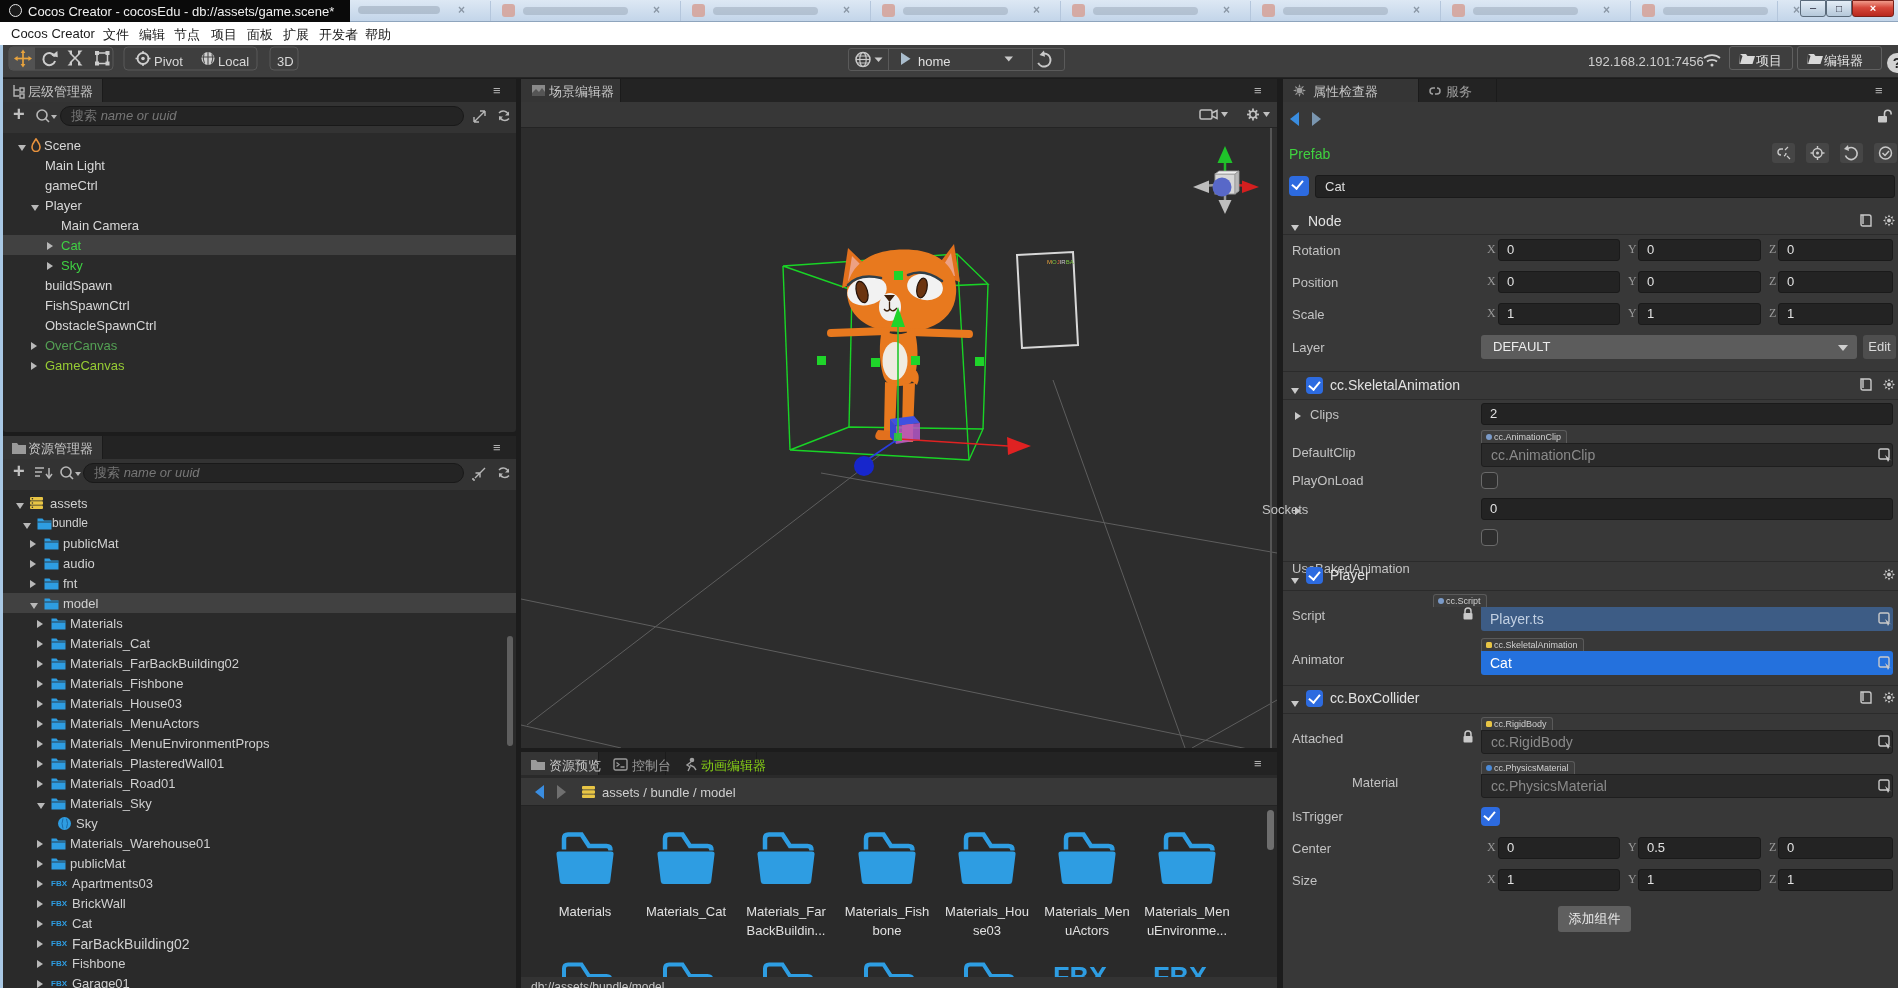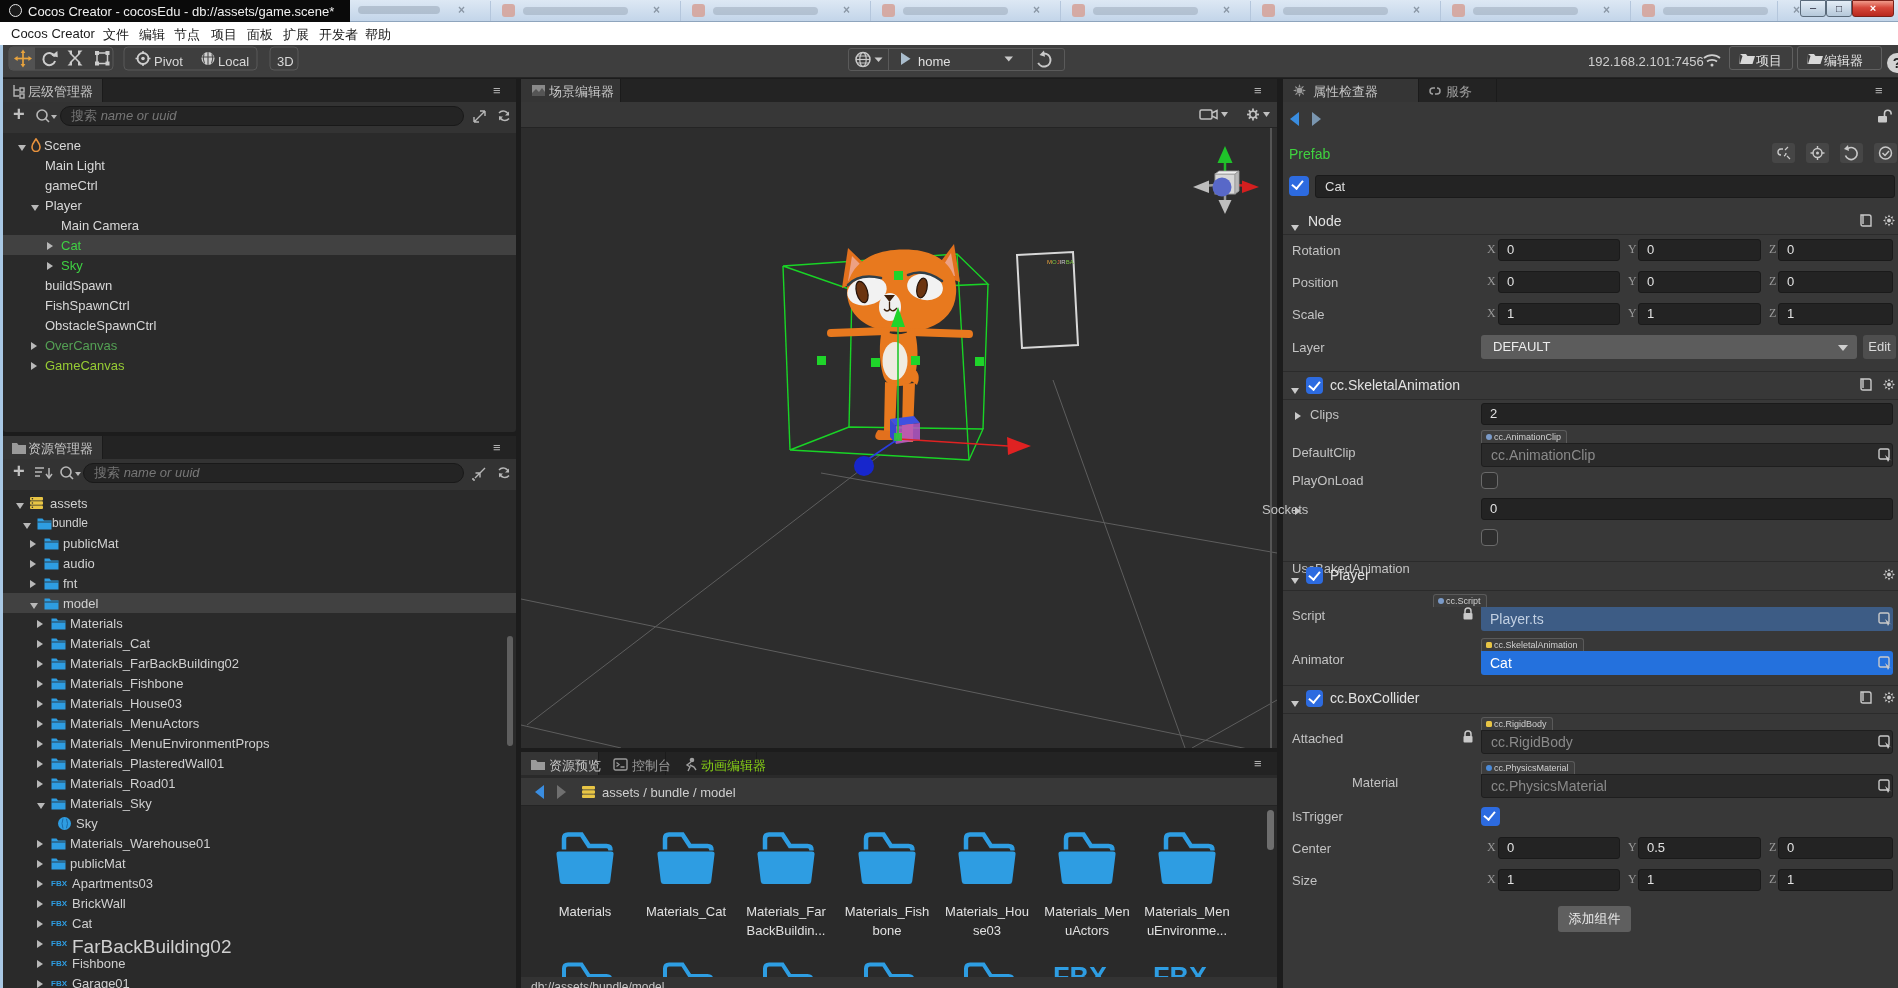--- a/index.html
+++ b/index.html
@@ -354,21 +354,21 @@
 <div class="a" style="left:51px;top:879px;font-size:8px;font-weight:bold;color:#2e9de2;letter-spacing:0">FBX</div>
 <div class="a tx" style="left:72px;top:876px;font-size:13px">Apartments03</div>
 <div class="a" style="left:37px;top:900px;width:0;height:0;border-top:4.5px solid transparent;border-bottom:4.5px solid transparent;border-left:6px solid #b8b8b8"></div>
 <div class="a" style="left:51px;top:899px;font-size:8px;font-weight:bold;color:#2e9de2;letter-spacing:0">FBX</div>
 <div class="a tx" style="left:72px;top:896px;font-size:13px">BrickWall</div>
 <div class="a" style="left:37px;top:920px;width:0;height:0;border-top:4.5px solid transparent;border-bottom:4.5px solid transparent;border-left:6px solid #b8b8b8"></div>
 <div class="a" style="left:51px;top:919px;font-size:8px;font-weight:bold;color:#2e9de2;letter-spacing:0">FBX</div>
 <div class="a tx" style="left:72px;top:916px;font-size:13px">Cat</div>
 <div class="a" style="left:37px;top:940px;width:0;height:0;border-top:4.5px solid transparent;border-bottom:4.5px solid transparent;border-left:6px solid #b8b8b8"></div>
 <div class="a" style="left:51px;top:939px;font-size:8px;font-weight:bold;color:#2e9de2;letter-spacing:0">FBX</div>
-<div class="a tx" style="left:72px;top:936px;font-size:19px">FarBackBuilding02</div>
+<div class="a tx" style="left:72px;top:936px;font-size:14px">FarBackBuilding02</div>
 <div class="a" style="left:37px;top:960px;width:0;height:0;border-top:4.5px solid transparent;border-bottom:4.5px solid transparent;border-left:6px solid #b8b8b8"></div>
 <div class="a" style="left:51px;top:959px;font-size:8px;font-weight:bold;color:#2e9de2;letter-spacing:0">FBX</div>
 <div class="a tx" style="left:72px;top:956px;font-size:13px">Fishbone</div>
 <div class="a" style="left:37px;top:980px;width:0;height:0;border-top:4.5px solid transparent;border-bottom:4.5px solid transparent;border-left:6px solid #b8b8b8"></div>
 <div class="a" style="left:51px;top:979px;font-size:8px;font-weight:bold;color:#2e9de2;letter-spacing:0">FBX</div>
 <div class="a tx" style="left:72px;top:976px;font-size:13px">Garage01</div>
 <div class="a" style="left:507px;top:636px;width:6px;height:110px;background:#5f5f5f;border-radius:3px"></div>
 <div class="a" style="left:521px;top:79px;width:756px;height:669px;background:#2d2d2d"></div>
 <div class="a" style="left:521px;top:79px;width:756px;height:23px;background:#232323"></div>
 <div class="a" style="left:521px;top:79px;width:100px;height:23px;background:#353535;border-right:1px solid #1b1b1b"></div>

